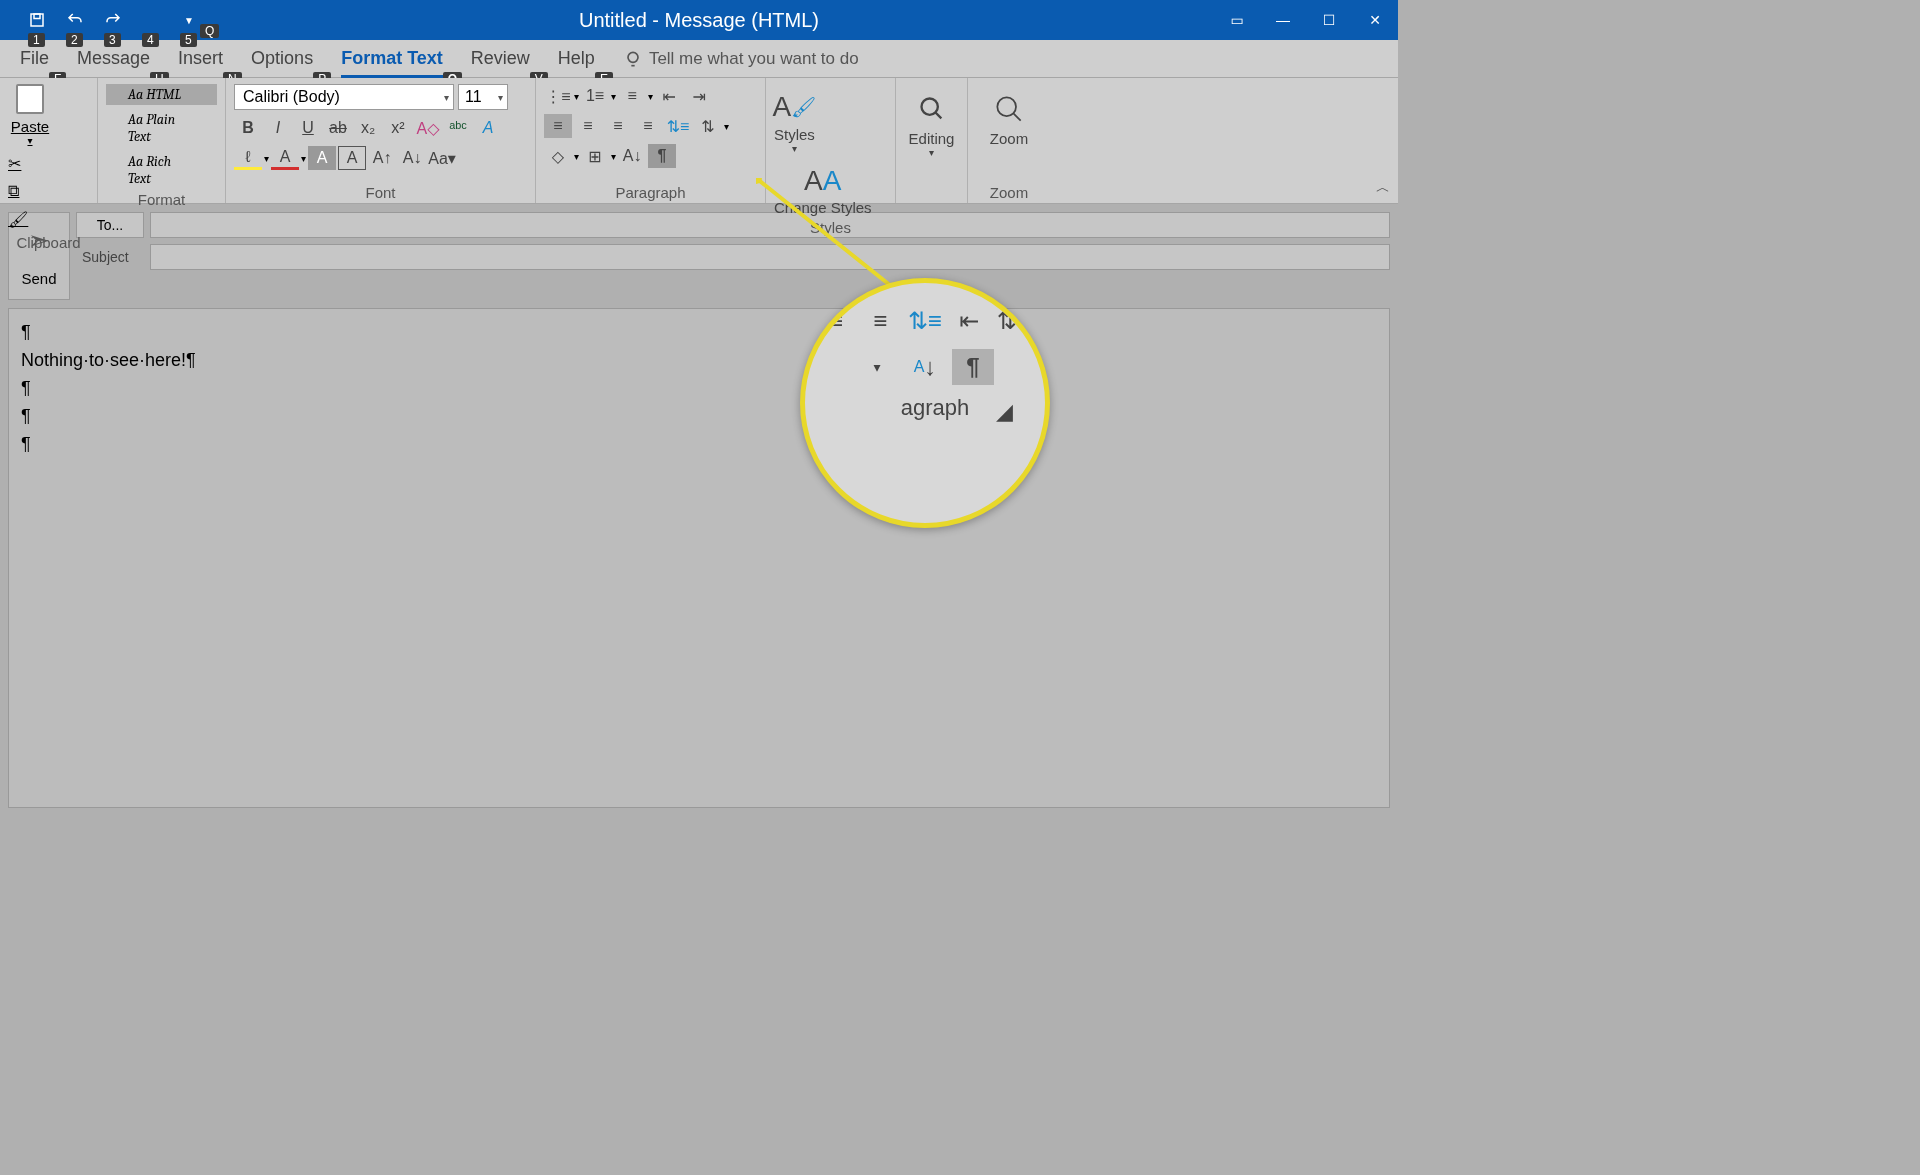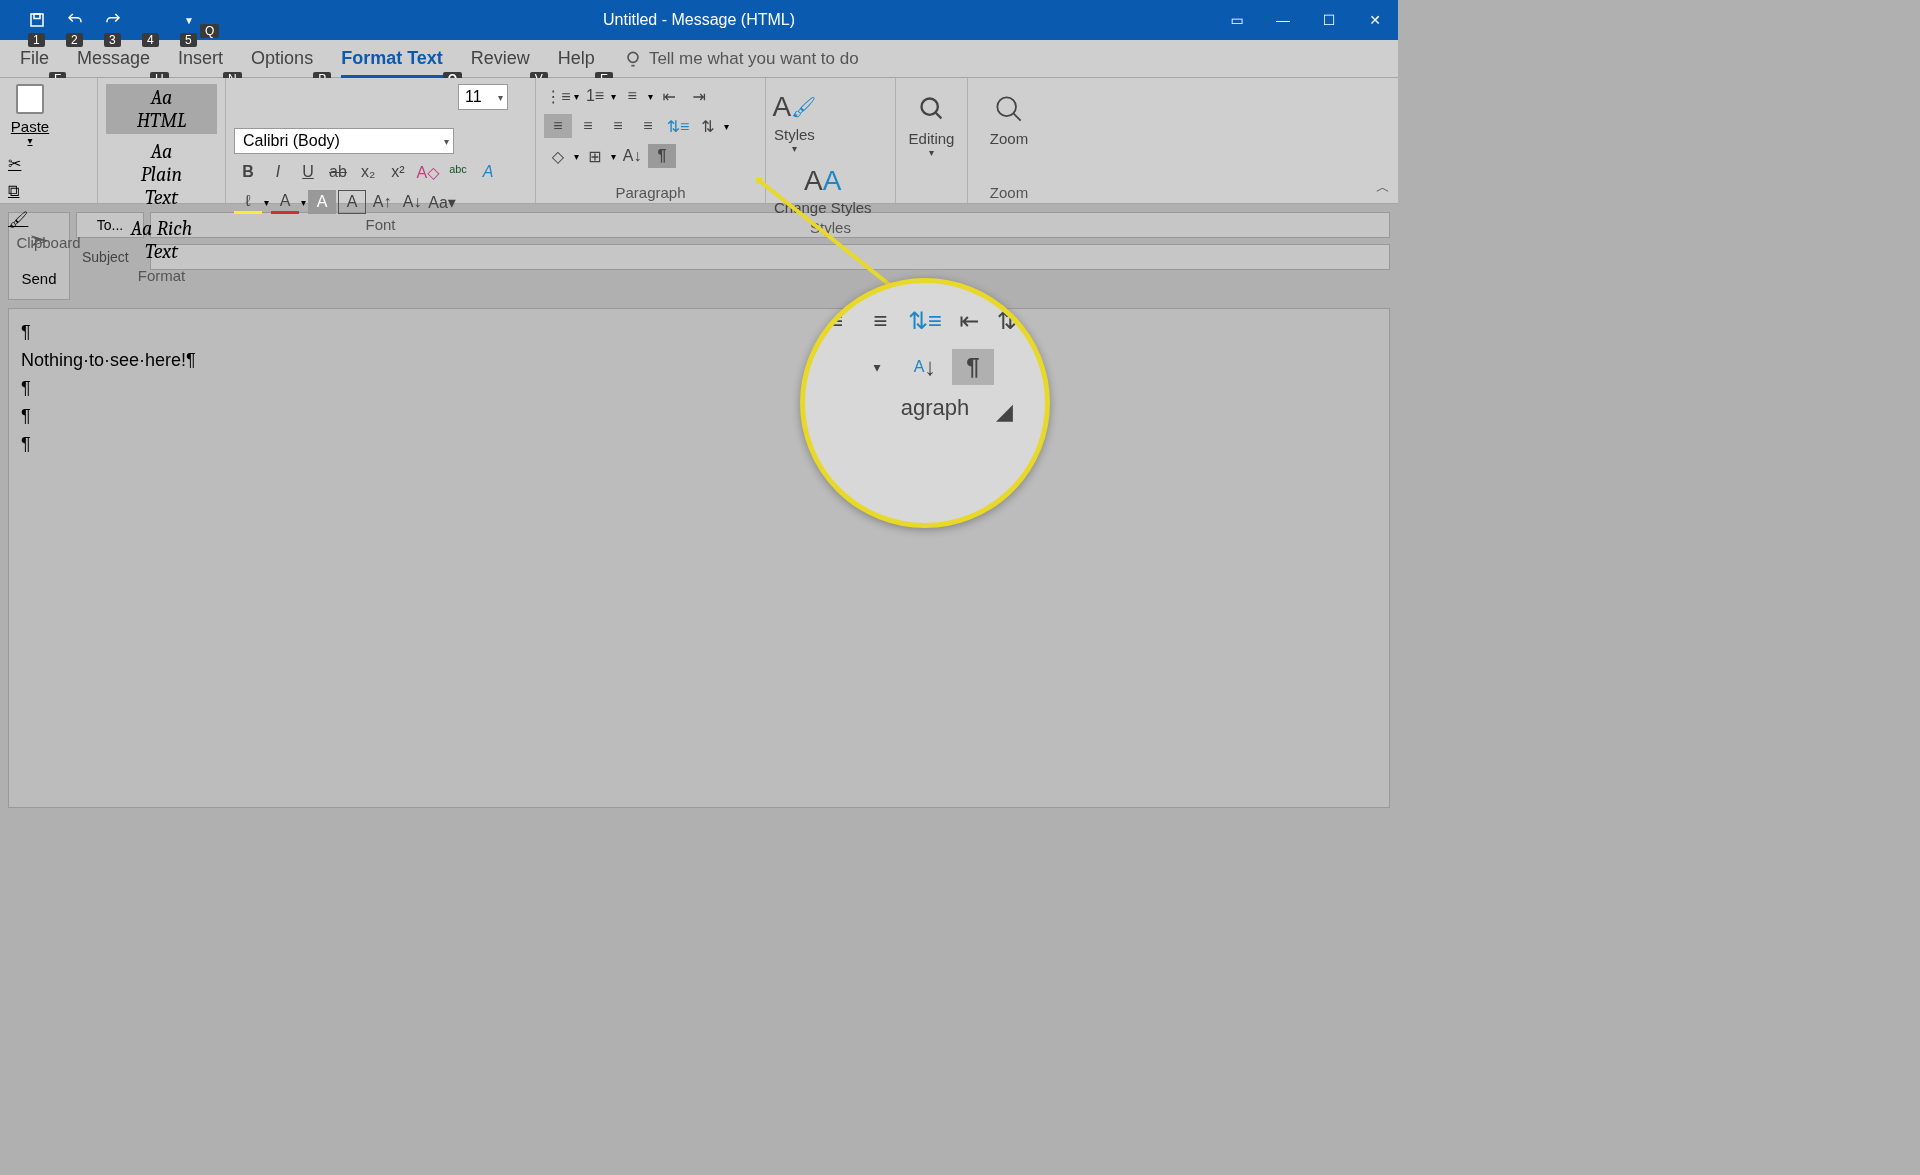--- a/index.html
+++ b/index.html
@@ -2,21 +2,21 @@
 <html><head>
 <meta charset="utf-8">
 <style>
 * { margin: 0; padding: 0; box-sizing: border-box; font-family: "Segoe UI", sans-serif; }
 body { background: #b0b0b0; width: 1398px; height: 858px; overflow: hidden; position: relative; }
 
 .titlebar { background: #0a5bb0; height: 40px; display: flex; align-items: center; position: relative; }
 .qat { display: flex; gap: 4px; padding-left: 20px; align-items: center; }
 .qat-item { width: 34px; height: 26px; display: flex; align-items: center; justify-content: center; color: #fff; position: relative; }
 .qat-badge { position: absolute; bottom: -14px; left: 8px; background: #3a3a3a; color: #fff; font-size: 12px; padding: 0 5px; border-radius: 2px; }
-.title-text { position: absolute; left: 50%; transform: translateX(-50%); color: #fff; font-size: 16px; }
+.title-text { position: absolute; left: 50%; transform: translateX(-50%); color: #fff; font-size: 20px; }
 .win-controls { position: absolute; right: 0; display: flex; }
 .win-btn { width: 46px; height: 40px; display: flex; align-items: center; justify-content: center; color: #fff; font-size: 14px; }
 
 .tabbar { background: #cfcfcf; height: 38px; display: flex; align-items: center; padding-left: 20px; gap: 28px; border-bottom: 1px solid #a6a6a6; }
 .tab { font-size: 18px; color: #444; position: relative; cursor: pointer; }
 .tab.active { color: #0a5bb0; font-weight: 600; }
 .tab.active::after { content: ""; position: absolute; bottom: -9px; left: 0; right: 0; height: 3px; background: #0a5bb0; }
 .tell-me { display: flex; align-items: center; gap: 6px; font-size: 17px; color: #555; }
 .tab-badge { position: absolute; top: 24px; background: #3a3a3a; color: #fff; font-size: 12px; padding: 0 5px; border-radius: 2px; }
 
@@ -25,26 +25,26 @@
 .group-body { flex: 1; display: flex; flex-direction: column; }
 .group-label { font-size: 15px; color: #555; text-align: center; padding-top: 2px; position: relative; }
 
 .clipboard-body { display: flex; gap: 4px; text-decoration: underline; }
 .paste-btn { width: 44px; display: flex; flex-direction: column; align-items: center; padding-top: 2px; }
 .paste-icon { width: 28px; height: 30px; background: #fff; border: 2px solid #888; border-radius: 2px; position: relative; }
 .clip-small { display: flex; flex-direction: column; gap: 6px; padding-top: 4px; }
 .clip-sm-btn { width: 22px; height: 22px; }
 
 .format-body { display: flex; flex-direction: column; gap: 4px; padding-top: 2px; }
-.fmt-btn { padding: 2px 22px; font-size: 20px; font-style: italic; font-family: Cambria, serif; text-align: center; }
+.fmt-btn { padding: 2px 22px; font-size: 14px; font-style: italic; font-family: Cambria, serif; text-align: left; }
 .fmt-btn.sel { background: #a8a8a8; }
 
 .font-body { display: flex; flex-direction: column; gap: 6px; padding-top: 2px; }
 .font-row1 { display: flex; gap: 4px; }
-.font-name { width: 220px; height: 26px; background: #fff; border: 1px solid #999; font-size: 16px; padding: 0 8px; display: flex; align-items: center; position: relative; margin-top: 44px; }
+.font-name { width: 220px; height: 26px; background: #fff; border: 1px solid #999; font-size: 16px; padding: 0 8px; display: flex; align-items: center; position: relative; }
 .font-size { width: 50px; height: 26px; background: #fff; border: 1px solid #999; font-size: 16px; padding: 0 6px; display: flex; align-items: center; position: relative; }
 .dd-arrow { position: absolute; right: 4px; font-size: 10px; color: #555; }
 .font-row2, .font-row3 { display: flex; gap: 2px; align-items: center; }
 .fbtn { width: 28px; height: 24px; display: flex; align-items: center; justify-content: center; font-size: 16px; color: #444; }
 
 .para-body { display: flex; flex-direction: column; gap: 6px; padding-top: 2px; }
 .para-row { display: flex; gap: 2px; align-items: center; }
 .pbtn { width: 28px; height: 24px; display: flex; align-items: center; justify-content: center; font-size: 16px; color: #444; }
 .pbtn.sel { background: #a8a8a8; }
 .pbtn.showhide { background: #9a9a9a; font-weight: bold; }

